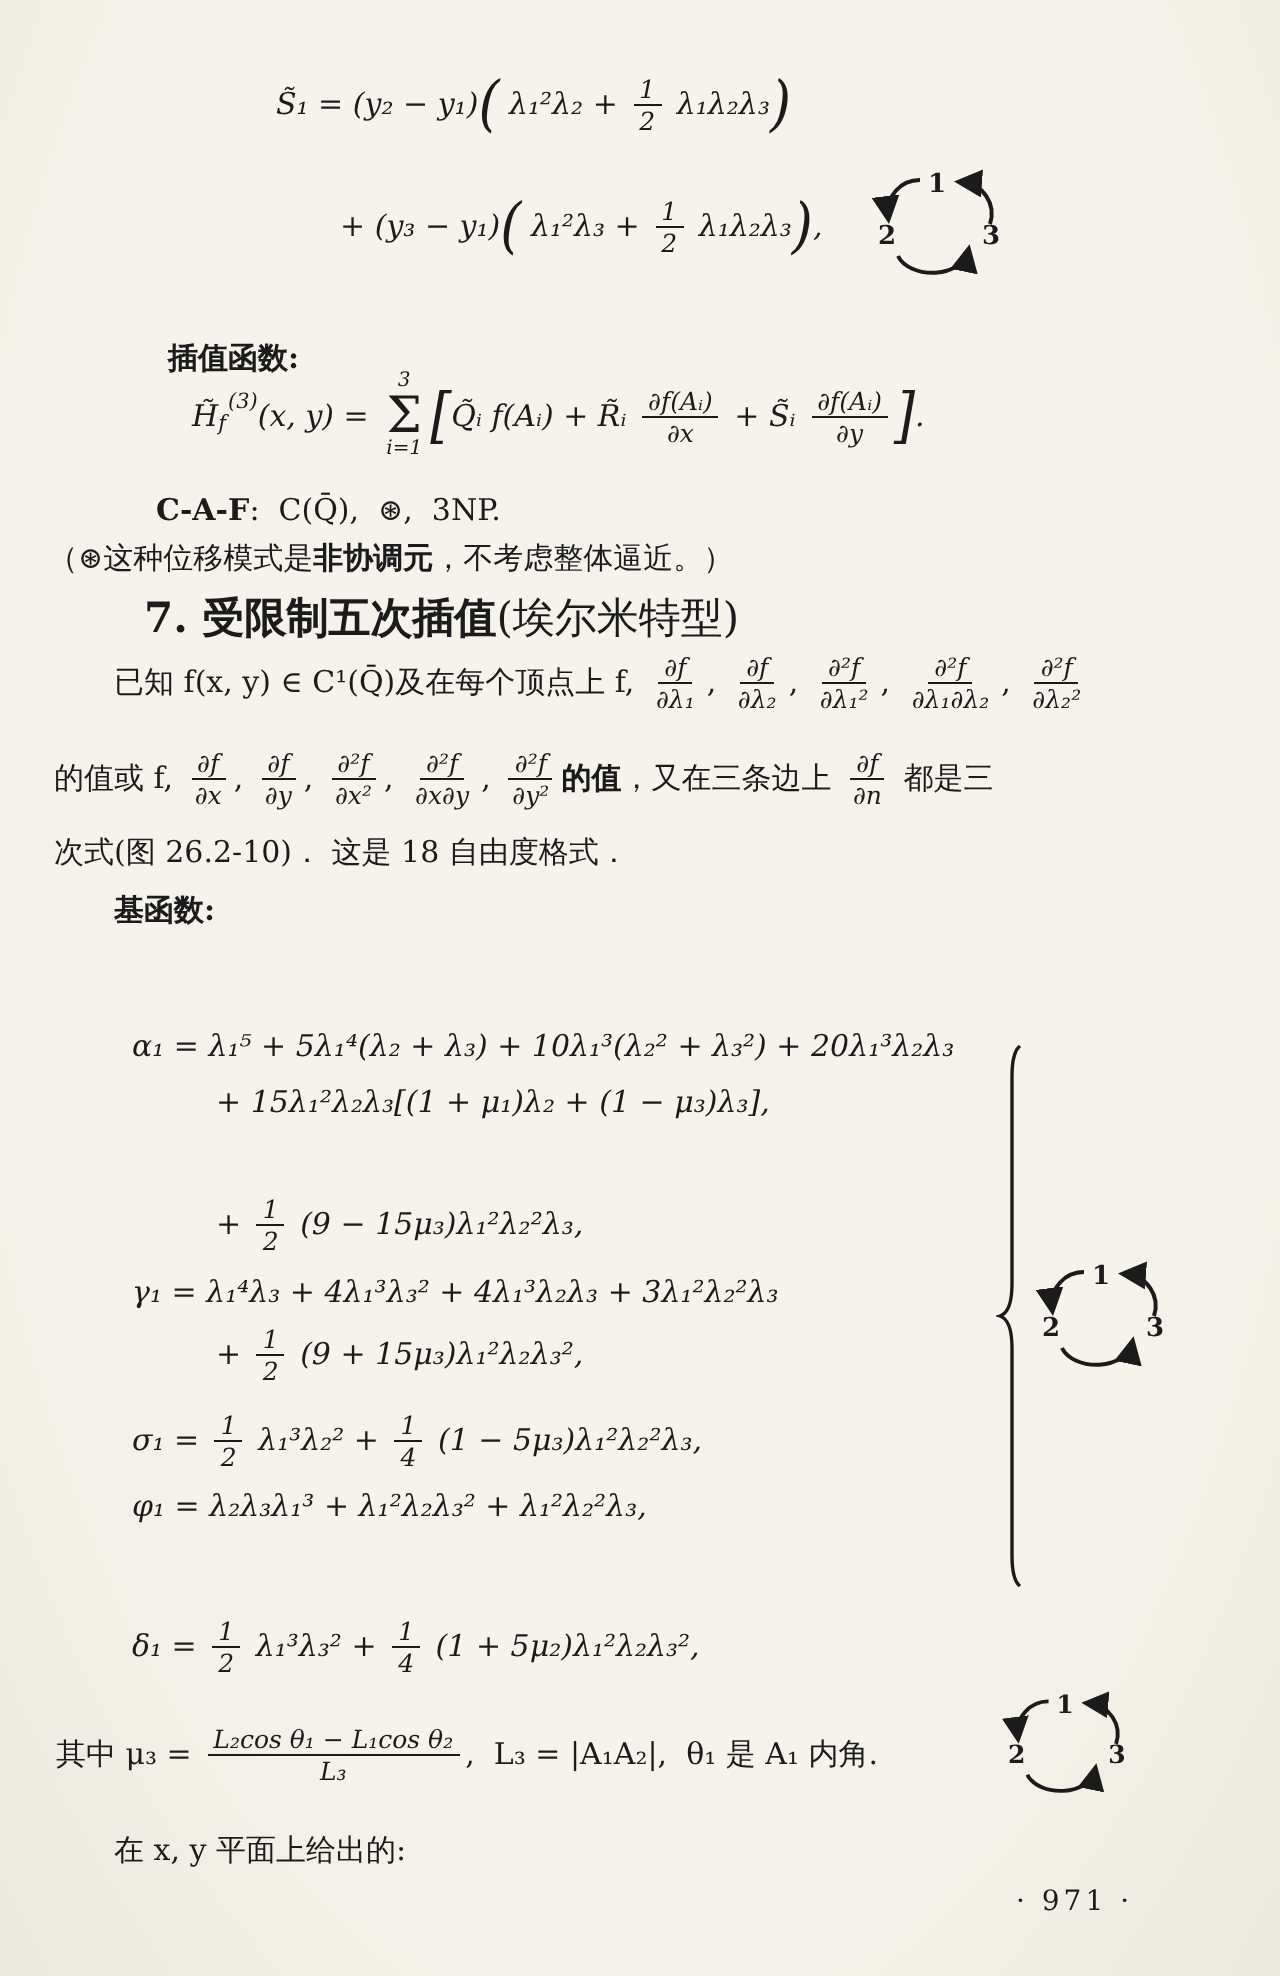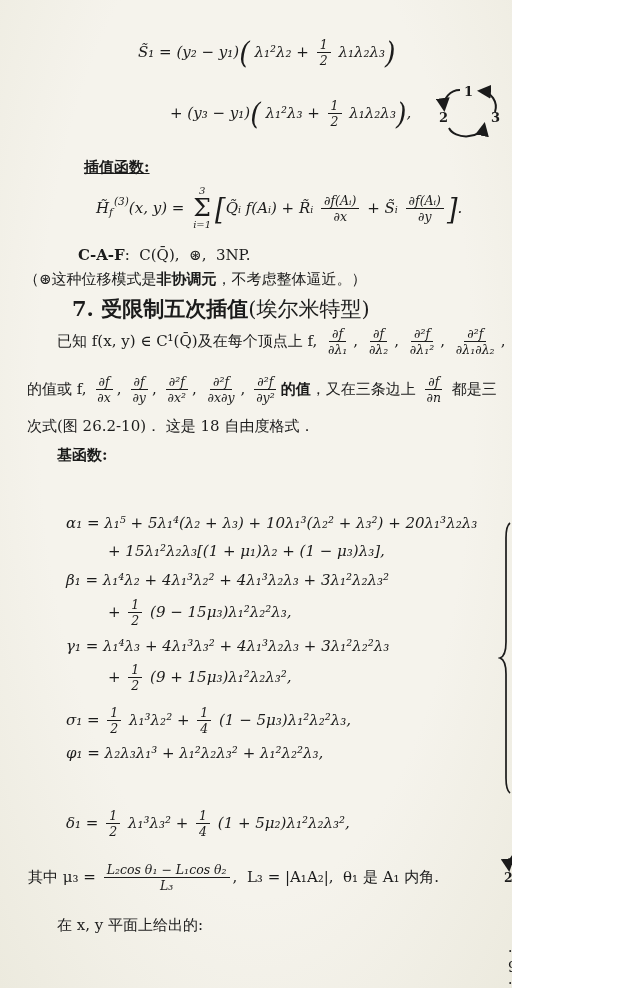--- a/index.html
+++ b/index.html
@@ -1,17 +1,17 @@
 <!DOCTYPE html>
 <html><head>
 <meta charset="utf-8">
 <style>
   html,body{margin:0;padding:0;}
   .page{
-    position:relative; width:512px; height:988px; overflow:hidden;
+    position:relative; width:640px; height:988px; overflow:hidden;
     background:#f2efe8;
     background-image: radial-gradient(ellipse at 50% 40%, #f5f3ec 60%, #eceade 100%);
     color:#1b1b1b;
     font-family:"DejaVu Serif","Liberation Serif",serif;
     font-size:15px;
   }
   .line{
     position:absolute; display:flex; align-items:center;
     white-space:pre; line-height:1.25;
   }
@@ -52,39 +52,38 @@
       </marker>
     </defs>
     <text x="28" y="14">1</text>
     <text x="3" y="40">2</text>
     <text x="55" y="40">3</text>
     <path d="M24,8 A16,16 0 0 0 8,26" fill="none" stroke="#1b1b1b" stroke-width="2" marker-end="url(#ah1)"></path>
     <path d="M13,46 A18,12 0 0 0 48,44" fill="none" stroke="#1b1b1b" stroke-width="2" marker-end="url(#ah1)"></path>
     <path d="M59,30 A16,16 0 0 0 45,9" fill="none" stroke="#1b1b1b" stroke-width="2" marker-end="url(#ah1)"></path>
   </svg>
 
-  <div class="line heading" style="left:84px; top:158px;text-decoration:underline;">插值函数:</div>
+  <div class="line heading" style="left:84px; top:170px;">插值函数:</div>
 
   <div class="line math" style="left:96px; top:183px; height:50px;"><span class="tk">H̃</span><span class="ss sub">f</span><span class="ss sup">(3)</span><span class="tk">(x, y) = </span><span class="sum"><span class="stop">3</span><span class="ssig">Σ</span><span class="sbot">i=1</span></span><span class="bigbr">[</span><span class="tk">Q̃ᵢ f(Aᵢ) + R̃ᵢ </span><span class="frac"><span class="num">∂f(Aᵢ)</span><span class="den">∂x</span></span><span class="tk"> + S̃ᵢ </span><span class="frac"><span class="num">∂f(Aᵢ)</span><span class="den">∂y</span></span><span class="bigbr">]</span><span class="tk">.</span></div>
 
   <div class="line" style="left:78px; top:246px;"><span class="tk bold">C-A-F</span><span class="tk">:  C(Q̄),  ⊛,  3NP.</span></div>
 
   <div class="line" style="left:24px; top:270px;"><span class="tk">（⊛这种位移模式是</span><span class="tk bold">非协调元</span><span class="tk">，不考虑整体逼近。）</span></div>
 
   <div class="line" style="left:72px; top:296px; font-size:21px;"><span class="tk bold">7. 受限制五次插值</span><span class="tk">(埃尔米特型)</span></div>
 
   <div class="line" style="left:57px; top:318px; height:46px;"><span class="tk">已知 f(x, y) ∈ C¹(Q̄)及在每个顶点上 f, </span><span class="frac"><span class="num">∂f</span><span class="den">∂λ₁</span></span><span class="tk">, </span><span class="frac"><span class="num">∂f</span><span class="den">∂λ₂</span></span><span class="tk">, </span><span class="frac"><span class="num">∂²f</span><span class="den">∂λ₁²</span></span><span class="tk">, </span><span class="frac"><span class="num">∂²f</span><span class="den">∂λ₁∂λ₂</span></span><span class="tk">, </span><span class="frac"><span class="num">∂²f</span><span class="den">∂λ₂²</span></span></div>
   <div class="line" style="left:27px; top:366px; height:46px;"><span class="tk">的值或 f, </span><span class="frac"><span class="num">∂f</span><span class="den">∂x</span></span><span class="tk">, </span><span class="frac"><span class="num">∂f</span><span class="den">∂y</span></span><span class="tk">, </span><span class="frac"><span class="num">∂²f</span><span class="den">∂x²</span></span><span class="tk">, </span><span class="frac"><span class="num">∂²f</span><span class="den">∂x∂y</span></span><span class="tk">, </span><span class="frac"><span class="num">∂²f</span><span class="den">∂y²</span></span><span class="tk bold">的值</span><span class="tk">，又在三条边上 </span><span class="frac"><span class="num">∂f</span><span class="den">∂n</span></span><span class="tk"> 都是三</span></div>
   <div class="line" style="left:27px; top:417px;">次式(图 26.2-10)． 这是 18 自由度格式．</div>
 
   <div class="line heading" style="left:57px; top:446px;">基函数:</div>
 
   <div class="line math" style="left:66px;  top:505px; height:36px;"><span class="tk">α₁ = λ₁⁵ + 5λ₁⁴(λ₂ + λ₃) + 10λ₁³(λ₂² + λ₃²) + 20λ₁³λ₂λ₃</span></div>
   <div class="line math" style="left:108px; top:533px; height:36px;"><span class="tk">+ 15λ₁²λ₂λ₃[(1 + μ₁)λ₂ + (1 − μ₃)λ₃],</span></div>
-  <div class="line math" style="left:66px;  top:562px; height:36px;"><span class="tk">β₁ = λ₁⁴λ₂ + 4λ₁³λ₂² + 4λ₁³λ₂λ₃ + 3λ₁²λ₂λ₃²</span></div>
   <div class="line math" style="left:108px; top:594px; height:36px;"><span class="tk">+ </span><span class="frac"><span class="num">1</span><span class="den">2</span></span><span class="tk"> (9 − 15μ₃)λ₁²λ₂²λ₃,</span></div>
   <div class="line math" style="left:66px;  top:628px; height:36px;"><span class="tk">γ₁ = λ₁⁴λ₃ + 4λ₁³λ₃² + 4λ₁³λ₂λ₃ + 3λ₁²λ₂²λ₃</span></div>
   <div class="line math" style="left:108px; top:659px; height:36px;"><span class="tk">+ </span><span class="frac"><span class="num">1</span><span class="den">2</span></span><span class="tk"> (9 + 15μ₃)λ₁²λ₂λ₃²,</span></div>
   <div class="line math" style="left:66px;  top:702px; height:36px;"><span class="tk">σ₁ = </span><span class="frac"><span class="num">1</span><span class="den">2</span></span><span class="tk"> λ₁³λ₂² + </span><span class="frac"><span class="num">1</span><span class="den">4</span></span><span class="tk"> (1 − 5μ₃)λ₁²λ₂²λ₃,</span></div>
   <div class="line math" style="left:66px;  top:735px; height:36px;text-align:center;"><span class="tk">φ₁ = λ₂λ₃λ₁³ + λ₁²λ₂λ₃² + λ₁²λ₂²λ₃,</span></div>
   <div class="line math" style="left:66px;  top:768px; height:36px;margin-top:37px;"><span class="tk">δ₁ = </span><span class="frac"><span class="num">1</span><span class="den">2</span></span><span class="tk"> λ₁³λ₃² + </span><span class="frac"><span class="num">1</span><span class="den">4</span></span><span class="tk"> (1 + 5μ₂)λ₁²λ₂λ₃²,</span></div>
 
   <svg class="brace" style="left:498px; top:521px;" width="16" height="274" viewBox="0 0 16 274">
     <path d="M12,2 Q8,5 8,17 L8,121 Q8,135 2,137 Q8,139 8,153 L8,257 Q8,269 12,272" fill="none" stroke="#1b1b1b" stroke-width="1.7"></path>
   </svg>

